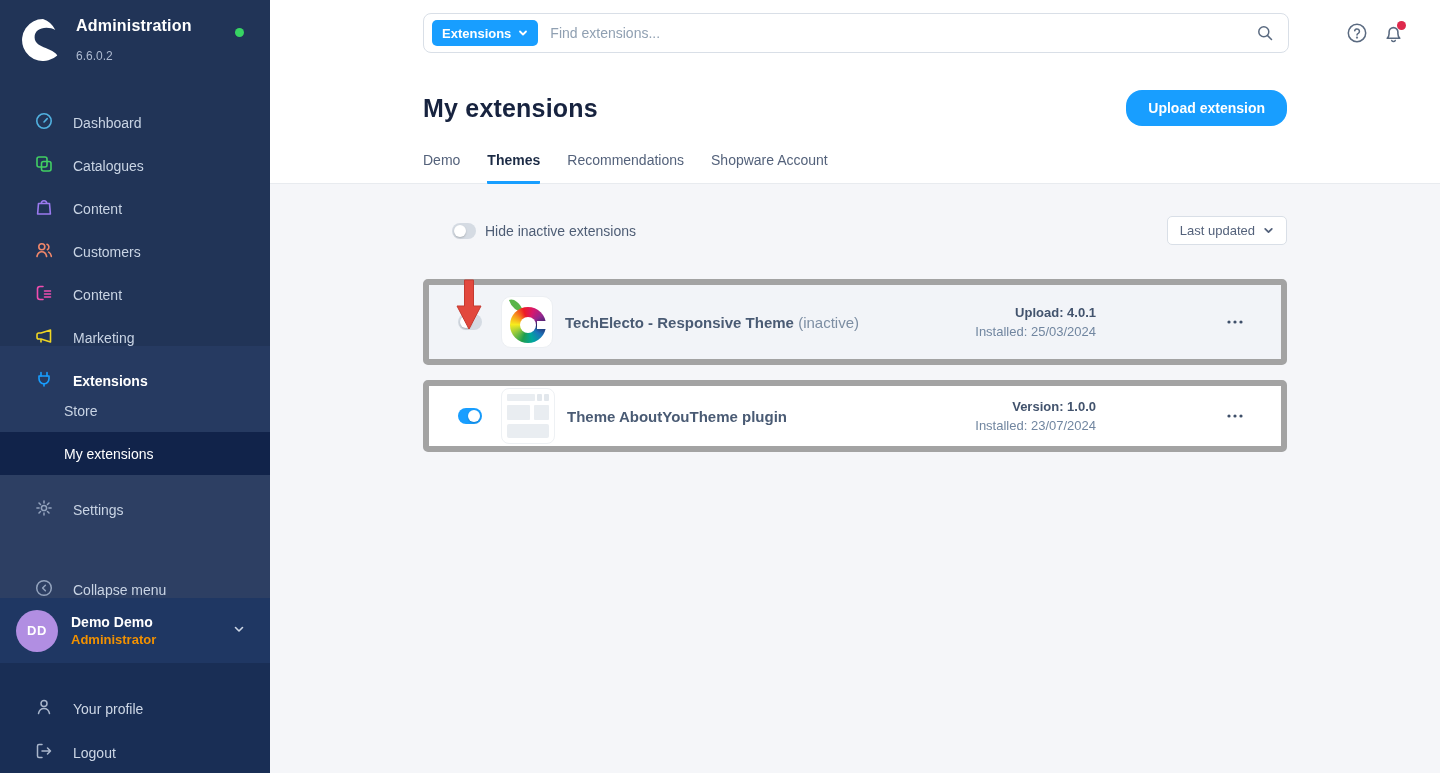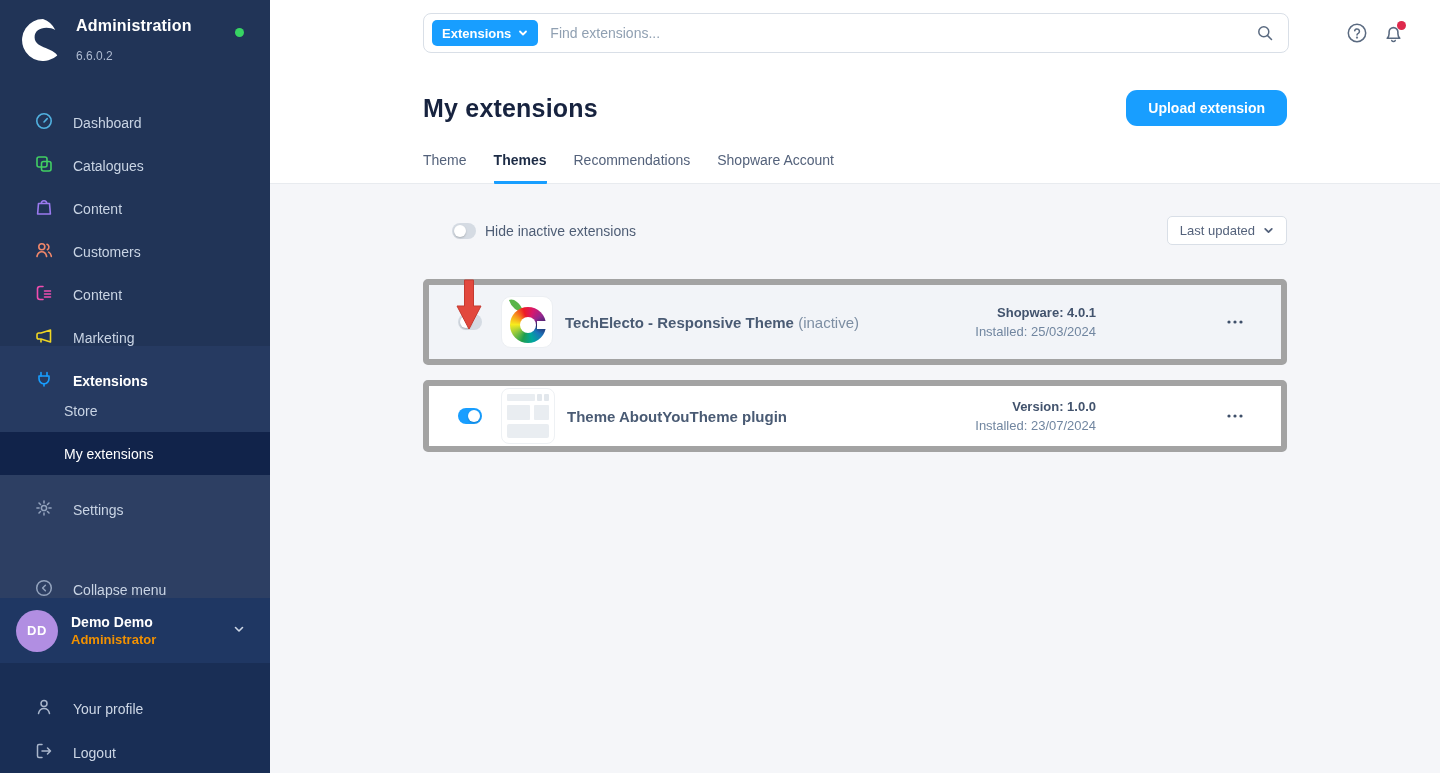--- a/index.html
+++ b/index.html
@@ -46,21 +46,21 @@
   .scope-chip svg { width:10px; height:10px; }
   .search-input { flex:1; border:none; outline:none; font-family:inherit; font-size:14px; color:#334155; padding:0 12px; background:transparent; }
   .search-input::placeholder { color:#90a0b2; }
   .search-mag { margin-right:14px; color:#5a6a80; display:flex; }
   .topbar-icons { position:absolute; right:36px; top:0; height:66px; display:flex; align-items:center; gap:15px; color:#5a6a80; }
   .tb-icon { position:relative; cursor:pointer; display:flex; }
   .bell-dot { position:absolute; right:-2px; top:-2px; width:9px; height:9px; border-radius:50%; background:#de294c; }
 
   .page-head { display:flex; align-items:center; justify-content:space-between; padding:20px 153px 0; height:64px; background:#fff; }
   .page-title { font-size:25px; font-weight:bold; color:#17233f; letter-spacing:.2px; }
-  .upload-btn { background:#189eff; color:#fff; border:none; font-family:inherit; font-size:14px; font-weight:bold; border-radius:11px; padding:0 22px; height:36px; cursor:pointer; }
+  .upload-btn { background:#189eff; color:#fff; border:none; font-family:inherit; font-size:14px; font-weight:bold; border-radius:16px; padding:0 22px; height:36px; cursor:pointer; }
 
   .tabs { display:flex; gap:27px; padding:22px 153px 0; border-bottom:1px solid #e8ebef; background:#fff; }
   .tab { font-size:14px; color:#54627b; padding-bottom:13px; cursor:pointer; border-bottom:3px solid transparent; margin-bottom:-1px; }
   .tab.active { color:#1c2b45; font-weight:bold; border-bottom-color:#189eff; border-radius:1px; }
 
   .content { flex:1; background:#f5f6f9; padding:32px 153px 0; }
   .controls { display:flex; align-items:center; justify-content:space-between; padding-left:29px; margin-bottom:34px; }
   .toggle-group { display:flex; align-items:center; gap:9px; }
   .toggle { width:24px; height:16px; border-radius:8px; background:#d5dbe3; position:relative; cursor:pointer; flex-shrink:0; }
   .toggle .knob { position:absolute; top:2px; left:2px; width:12px; height:12px; border-radius:50%; background:#fff; box-shadow:0 1px 2px rgba(0,0,0,.2); }
@@ -288,21 +288,21 @@
       </span>
     </div>
   </div>
 
   <div class="page-head">
     <h1 class="page-title">My extensions</h1>
     <button class="upload-btn">Upload extension</button>
   </div>
 
   <div class="tabs">
-    <div class="tab">Theme</div>
+    <div class="tab">Demo</div>
     <div class="tab active">Themes</div>
     <div class="tab">Recommendations</div>
     <div class="tab">Shopware Account</div>
   </div>
 
   <div class="content">
 
     <div class="controls">
       <div class="toggle-group">
         <span class="toggle">
@@ -328,21 +328,21 @@
       <div class="techicon ext-icon">
         <span class="leaf"></span>
         <span class="ring"></span>
         <span class="notch"></span>
       </div>
       <div class="ext-title">
         <span>TechElecto - Responsive Theme</span>
         <span class="suffix"> <span>(inactive)</span></span>
       </div>
       <div class="meta">
-        <div class="meta-version">Shopware: 4.0.1</div>
+        <div class="meta-version">Upload: 4.0.1</div>
         <div class="meta-installed">Installed: 25/03/2024</div>
       </div>
       <button class="dots-btn">
         <svg width="16" height="4" viewBox="0 0 16 4" fill="currentColor">
             <circle cx="2" cy="2" r="1.6"></circle>
             <circle cx="8" cy="2" r="1.6"></circle>
             <circle cx="14" cy="2" r="1.6"></circle>
           </svg>
       </button>
     </div>

